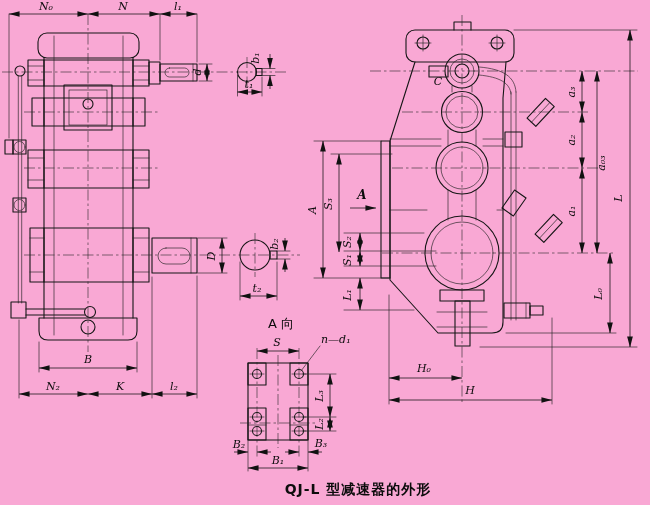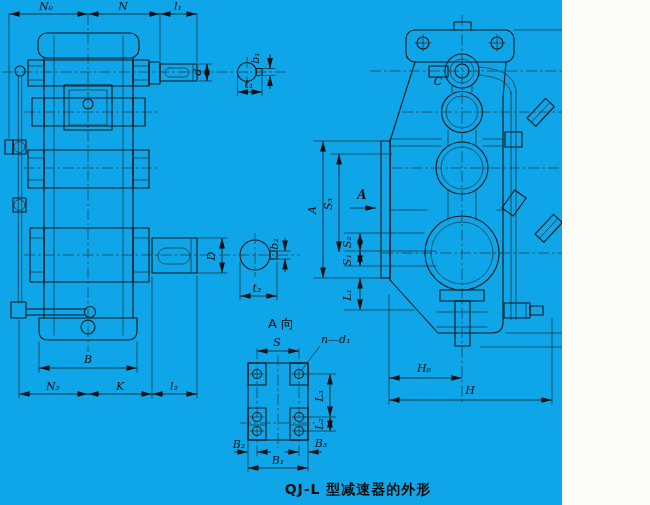--- a/index.html
+++ b/index.html
@@ -1,16 +1,16 @@
 <!DOCTYPE html>
 <html><head>
 <meta charset="utf-8">
 <style>
   html,body{margin:0;padding:0;background:#fbfbf8;}
-  .stage{position:relative;width:562px;height:505px;background:#0ea5e9;overflow:hidden;text-decoration:underline;}
+  .stage{position:relative;width:650px;height:505px;background:#f9a8d4;overflow:hidden;text-decoration:underline;}
   svg{display:block;}
   .e{stroke:#161616;stroke-width:1.1;fill:none;stroke-linecap:round;stroke-linejoin:round;}
   .t{stroke:#222;stroke-width:0.65;fill:none;stroke-linecap:round;}
   .cl{stroke:#262626;stroke-width:0.6;fill:none;stroke-dasharray:11 3 2.5 3;}
   .dim{stroke:#111;stroke-width:0.75;fill:none;}
   text.lb{font:italic 11px "DejaVu Serif","Liberation Serif",serif;fill:#0c0c0c;text-anchor:middle;}
   text.lbs{font:italic 11px "DejaVu Serif","Liberation Serif",serif;fill:#0c0c0c;text-anchor:start;}
   text.vt{font:13px "DejaVu Sans","Liberation Sans",sans-serif;fill:#0c0c0c;text-anchor:middle;}
   text.cap{font:bold 14px "DejaVu Sans","Liberation Sans",sans-serif;fill:#0c0c0c;text-anchor:middle;letter-spacing:1px;}
   text.bA{font:bold italic 12px "DejaVu Serif","Liberation Serif",serif;fill:#0c0c0c;text-anchor:middle;}

